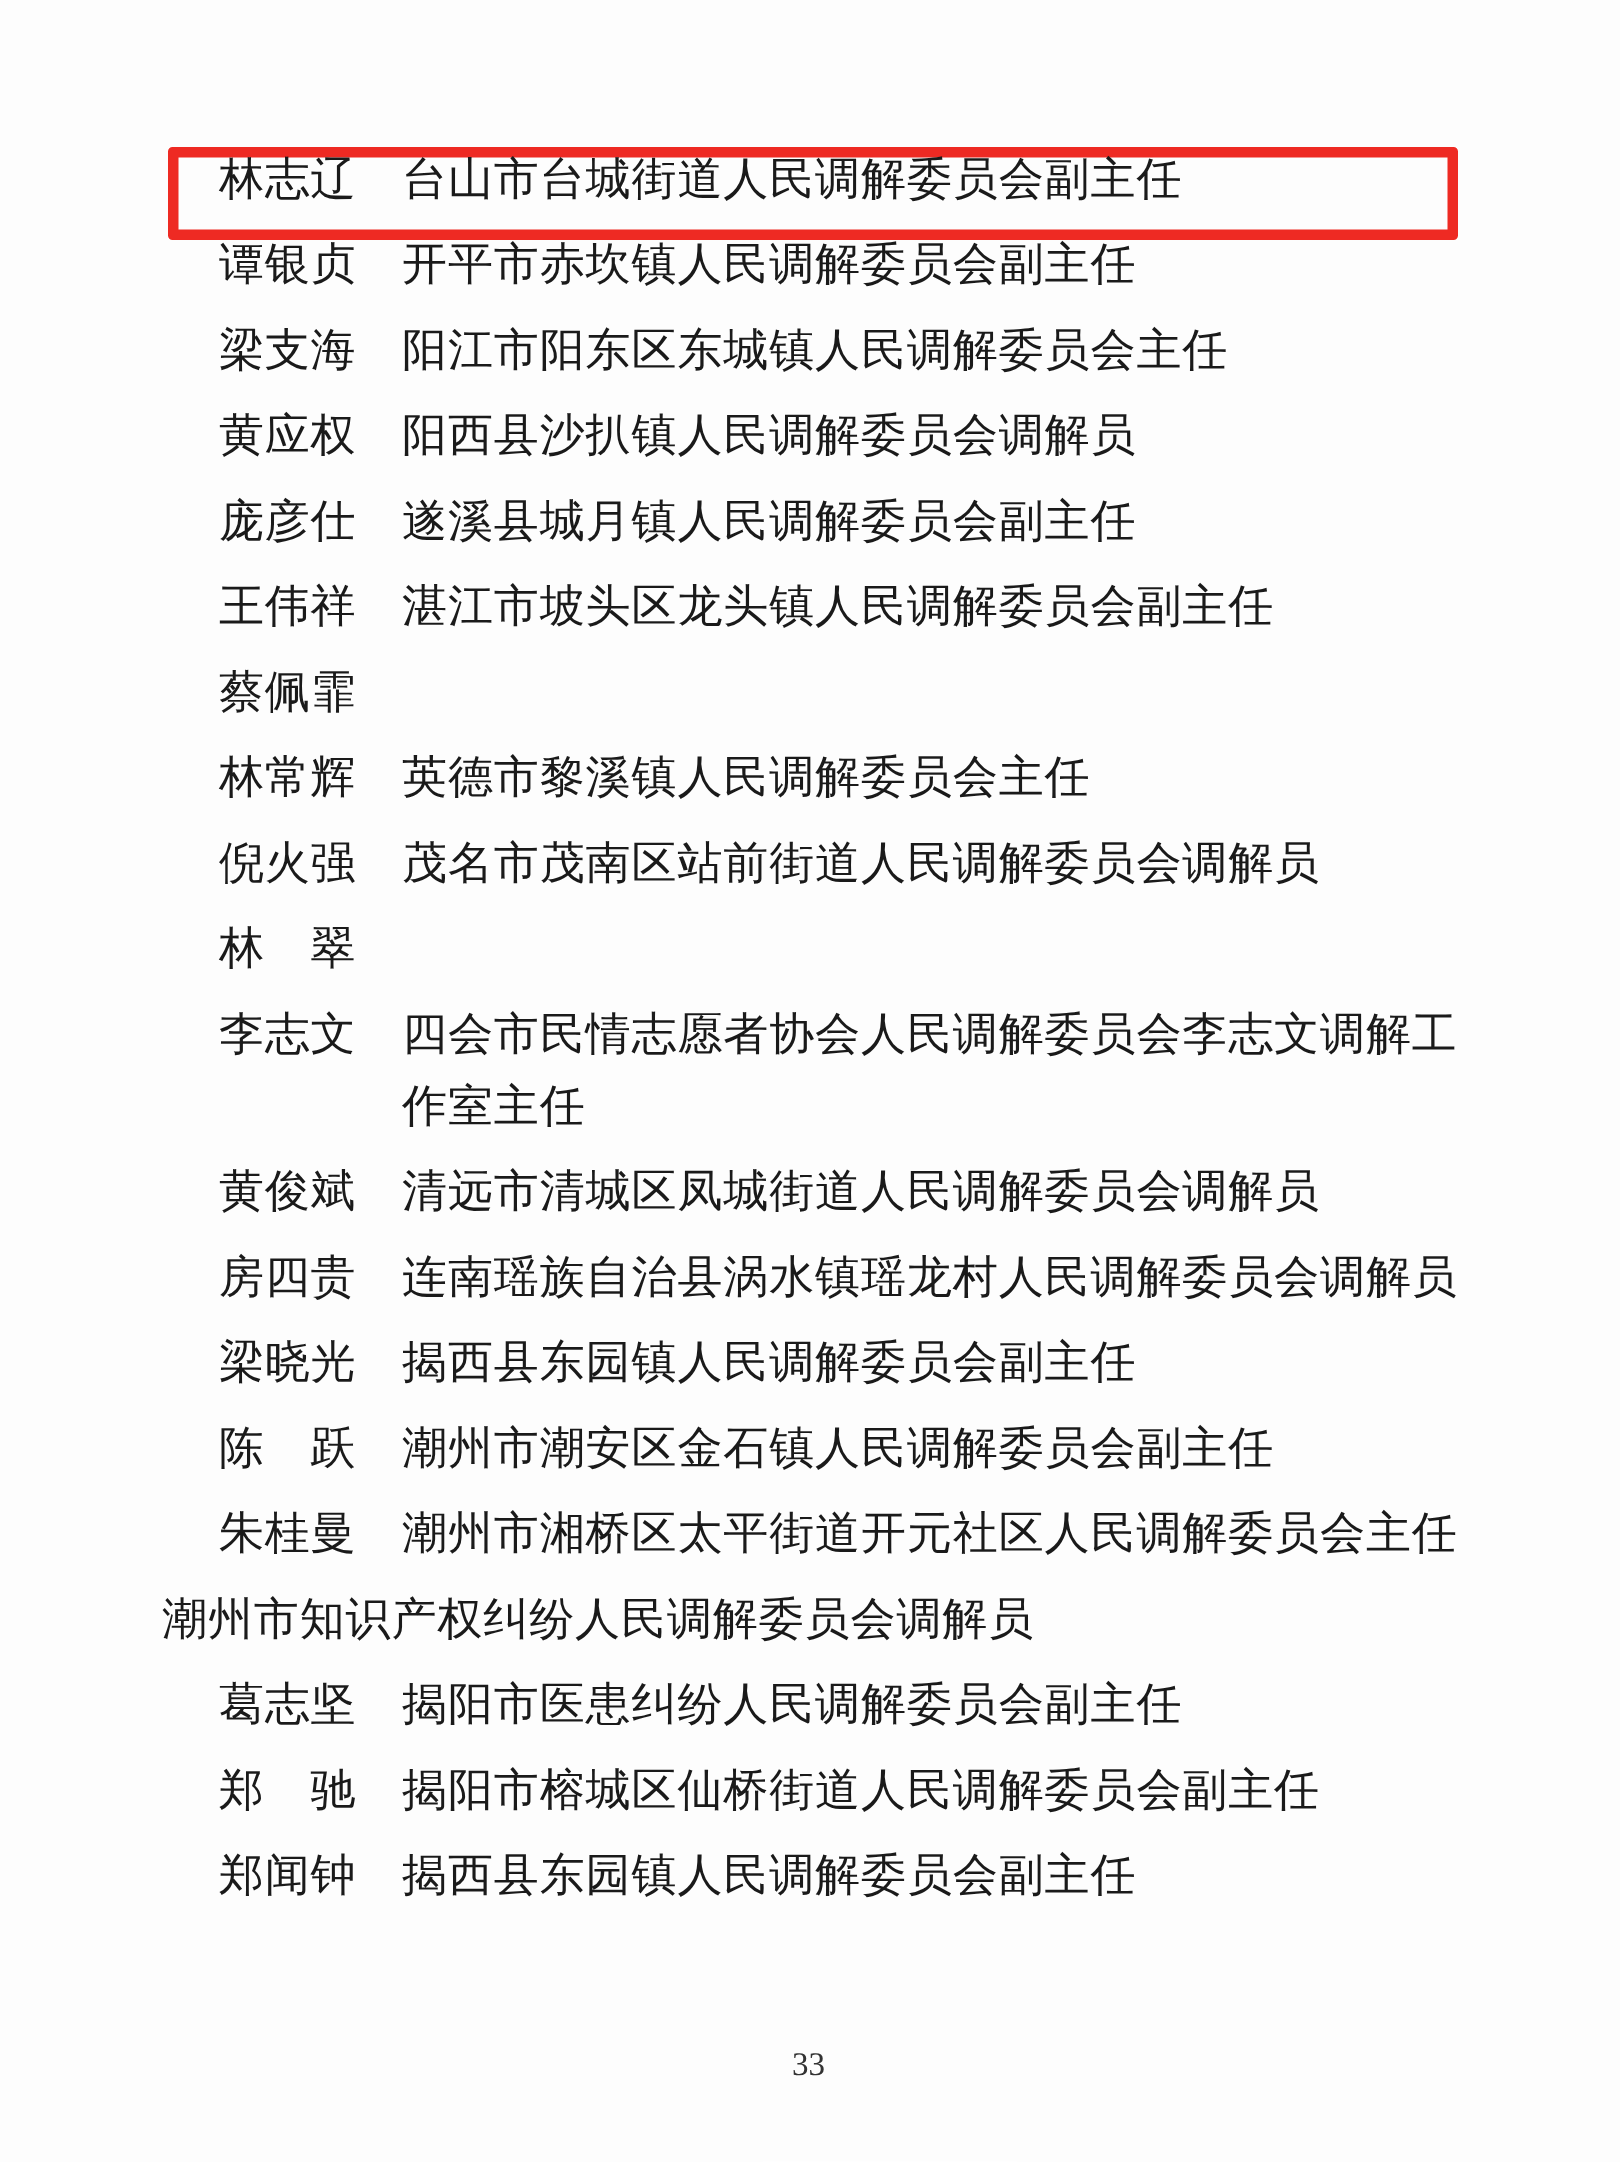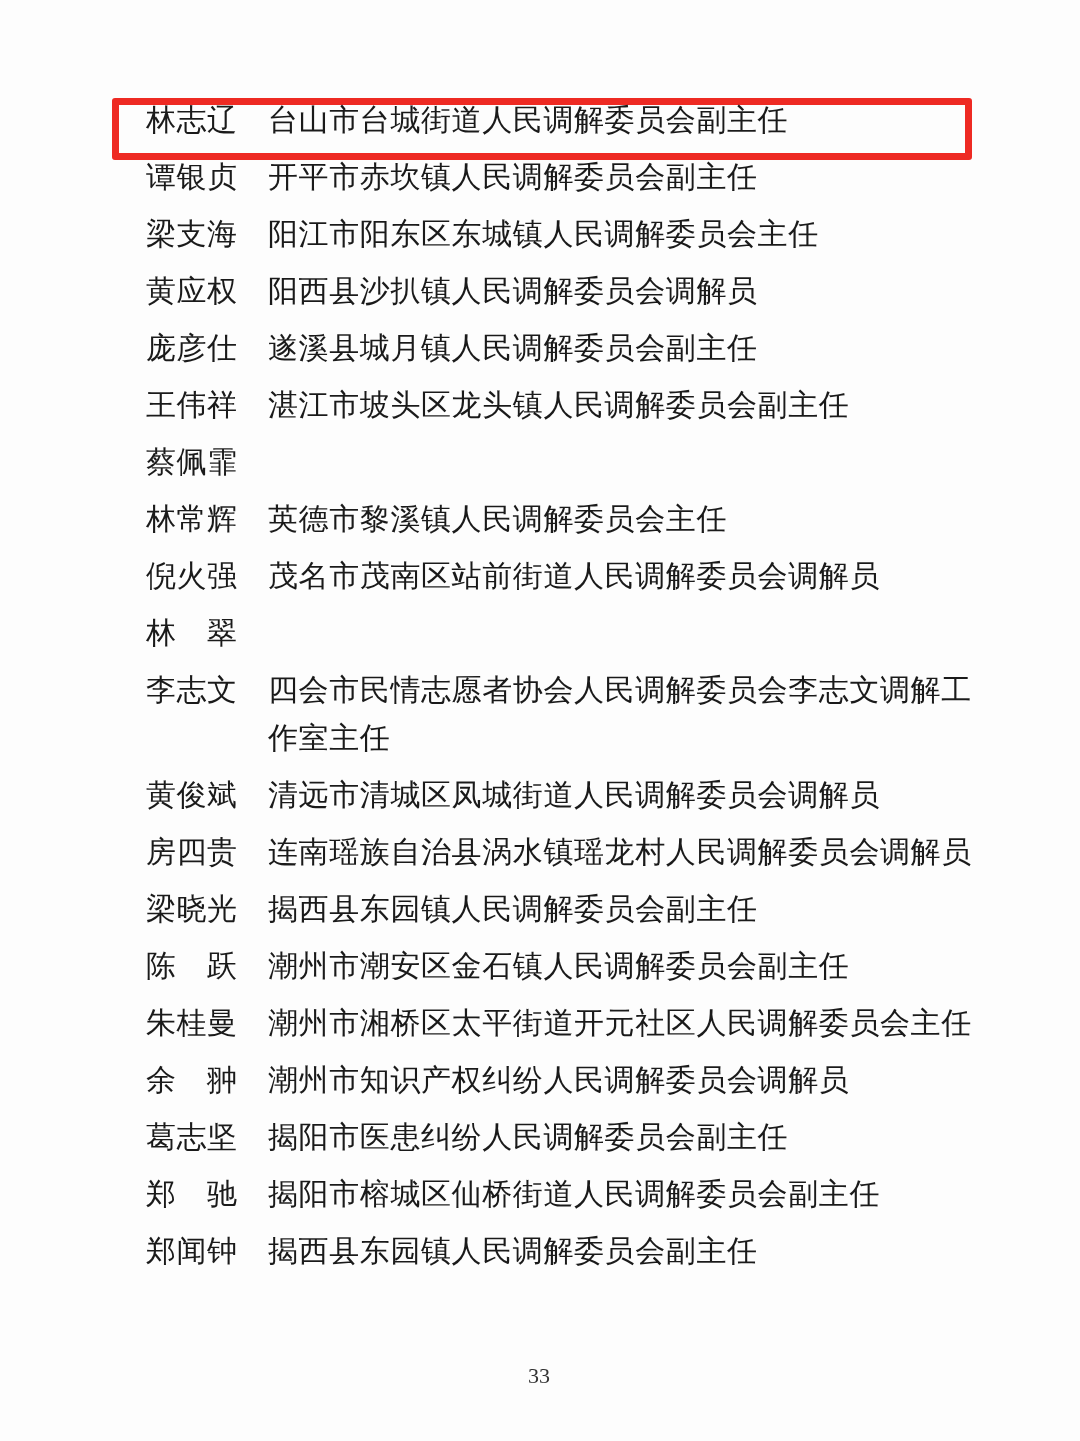--- a/index.html
+++ b/index.html
@@ -138,21 +138,20 @@
       </div>
       <div class="entry">
         <div class="name">陈　跃</div>
         <div class="title">潮州市潮安区金石镇人民调解委员会副主任</div>
       </div>
       <div class="entry">
         <div class="name">朱桂曼</div>
         <div class="title">潮州市湘桥区太平街道开元社区人民调解委员会主任</div>
       </div>
       <div class="entry">
-        <div class="name">余　翀</div>
         <div class="title">潮州市知识产权纠纷人民调解委员会调解员</div>
       </div>
       <div class="entry">
         <div class="name">葛志坚</div>
         <div class="title">揭阳市医患纠纷人民调解委员会副主任</div>
       </div>
       <div class="entry">
         <div class="name">郑　驰</div>
         <div class="title">揭阳市榕城区仙桥街道人民调解委员会副主任</div>
       </div>

